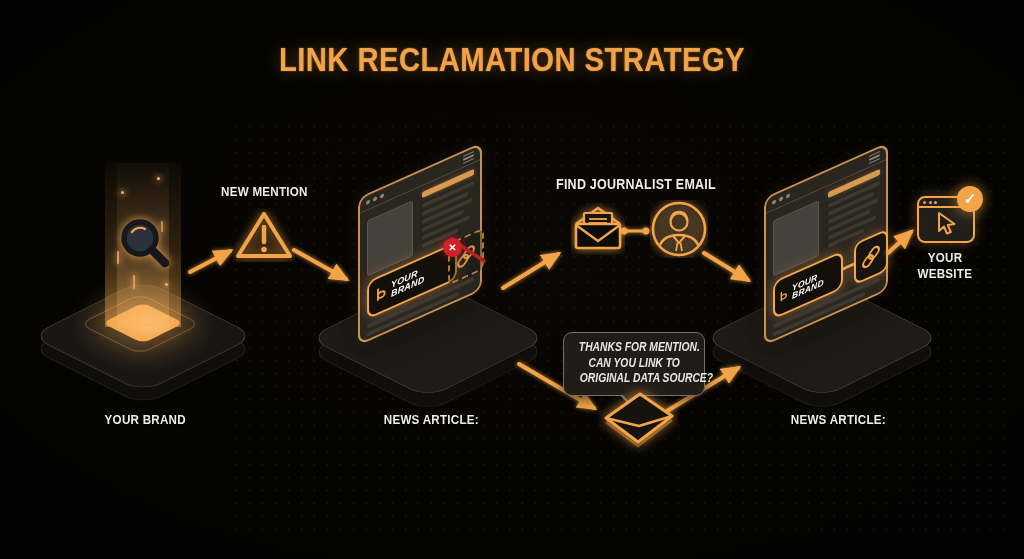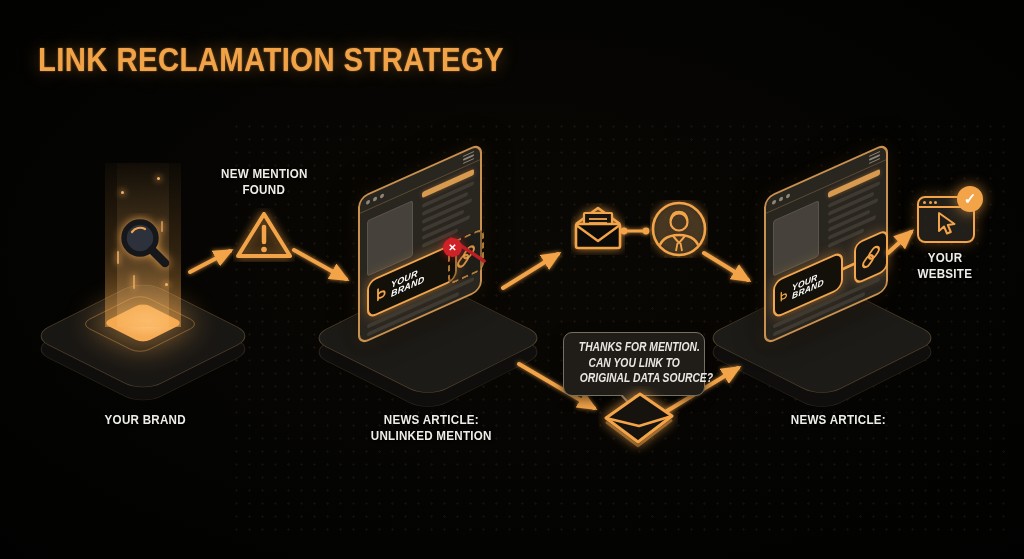--- a/index.html
+++ b/index.html
@@ -8,21 +8,21 @@
     position:relative; width:1024px; height:559px; overflow:hidden;
     background:radial-gradient(ellipse 900px 500px at 50% 45%, #0a0804 0%, #030302 60%, #000 100%);
     font-family:"Liberation Sans", sans-serif;
   }
   .dotgrid {
     position:absolute; left:230px; top:120px; width:780px; height:420px;
     background-image:radial-gradient(rgba(255,185,105,0.11) 1px, transparent 1.4px);
     background-size:13px 13px; opacity:.55; pointer-events:none;
   }
   .title {
-    position:absolute; left:0; right:0; top:40px; text-align:left;
+    position:absolute; left:0; right:0; top:40px; text-align:center;
     font-size:34px; font-weight:800; color:#f2a348; letter-spacing:.5px;
     text-shadow:0 0 18px rgba(242,163,72,.4), 0 0 2px rgba(242,163,72,.6);
     white-space:nowrap;
   }
   .condense { display:inline-block; transform:scaleX(.86); transform-origin:center; white-space:nowrap; }
   .lbl {
     position:absolute; text-align:center; color:#efede7; font-weight:700;
     font-size:13.5px; line-height:1.22; letter-spacing:.3px;
     text-shadow:0 1px 3px rgba(0,0,0,.9);
   }
@@ -157,23 +157,22 @@
       <circle cx="28" cy="25" r="16" fill="#2c313b" stroke="#15171b" stroke-width="5.5"></circle>
       <line x1="40" y1="37" x2="53" y2="50" stroke="#15171b" stroke-width="8.5" stroke-linecap="round"></line>
     </g>
     <path d="M20,19 A10,10 0 0 1 33,16" stroke="#f2a44c" stroke-width="2.2" fill="none" stroke-linecap="round"></path>
   </svg>
 
   <div class="lbl" style="left:45px; top:412px; width:200px;">
     <span class="cline"><span class="condense">YOUR BRAND</span></span>
   </div>
 
-  <div class="lbl" style="left:184px; top:166px; width:160px;">
+  <div class="lbl" style="left:184px; top:184px; width:160px;">
     <span class="cline"><span class="condense">NEW MENTION</span></span>
-    <span class="cline"><span class="condense">FOUND</span></span>
   </div>
 
   <svg class="icon-abs" style="left:233px; top:208px;" width="62" height="54" viewBox="0 0 62 54">
     <g style="filter:drop-shadow(0 0 5px rgba(243,164,73,.8));" stroke="#f3a449" fill="rgba(32,23,10,.35)">
       <path d="M31,6 L57,48 L5,48 Z" stroke-width="4" stroke-linejoin="round"></path>
     </g>
     <line x1="31" y1="19" x2="31" y2="34" stroke="#f3a449" stroke-width="4.5" stroke-linecap="round"></line>
     <circle cx="31" cy="41.5" r="2.8" fill="#f3a449"></circle>
   </svg>
 
@@ -222,23 +221,25 @@
     </div>
     <div class="bottom-lines">
       <div class="gline" style="width:100%"></div>
         <div class="gline" style="width:86%"></div>
     </div>
   </div>
   <div class="redx">✕</div>
 
   <div class="lbl" style="left:331px; top:412px; width:200px;">
     <span class="cline"><span class="condense">NEWS ARTICLE:</span></span>
-    <span class="cline"><span class="condense">UNLINKED MENTION</span></span>
-  </div>
-
+  </div>
+
+  <div class="lbl" style="left:536px; top:176px; width:200px; font-size:14.5px;">
+    <span class="cline"><span class="condense">FIND JOURNALIST EMAIL</span></span>
+  </div>
 
   <svg class="icon-abs z6" style="left:571px; top:203px;" width="54" height="52" viewBox="0 0 54 52">
     <g style="filter:drop-shadow(0 0 5px rgba(243,164,73,.75));" stroke="#f3a449" fill="none" stroke-linejoin="round">
       <path d="M5,21 L27,5 L49,21" stroke-width="2.6"></path>
       <rect x="13" y="10" width="28" height="19" rx="1" fill="#17140f" stroke-width="2.2"></rect>
       <line x1="18" y1="16" x2="36" y2="16" stroke-width="1.8"></line>
       <line x1="18" y1="20" x2="36" y2="20" stroke-width="1.8"></line>
       <line x1="18" y1="24" x2="36" y2="24" stroke-width="1.8"></line>
       <rect x="5" y="21" width="44" height="24" rx="2" fill="#0d0b08" stroke-width="2.6"></rect>
       <path d="M5,22 L27,38 L49,22" stroke-width="2.4"></path>

